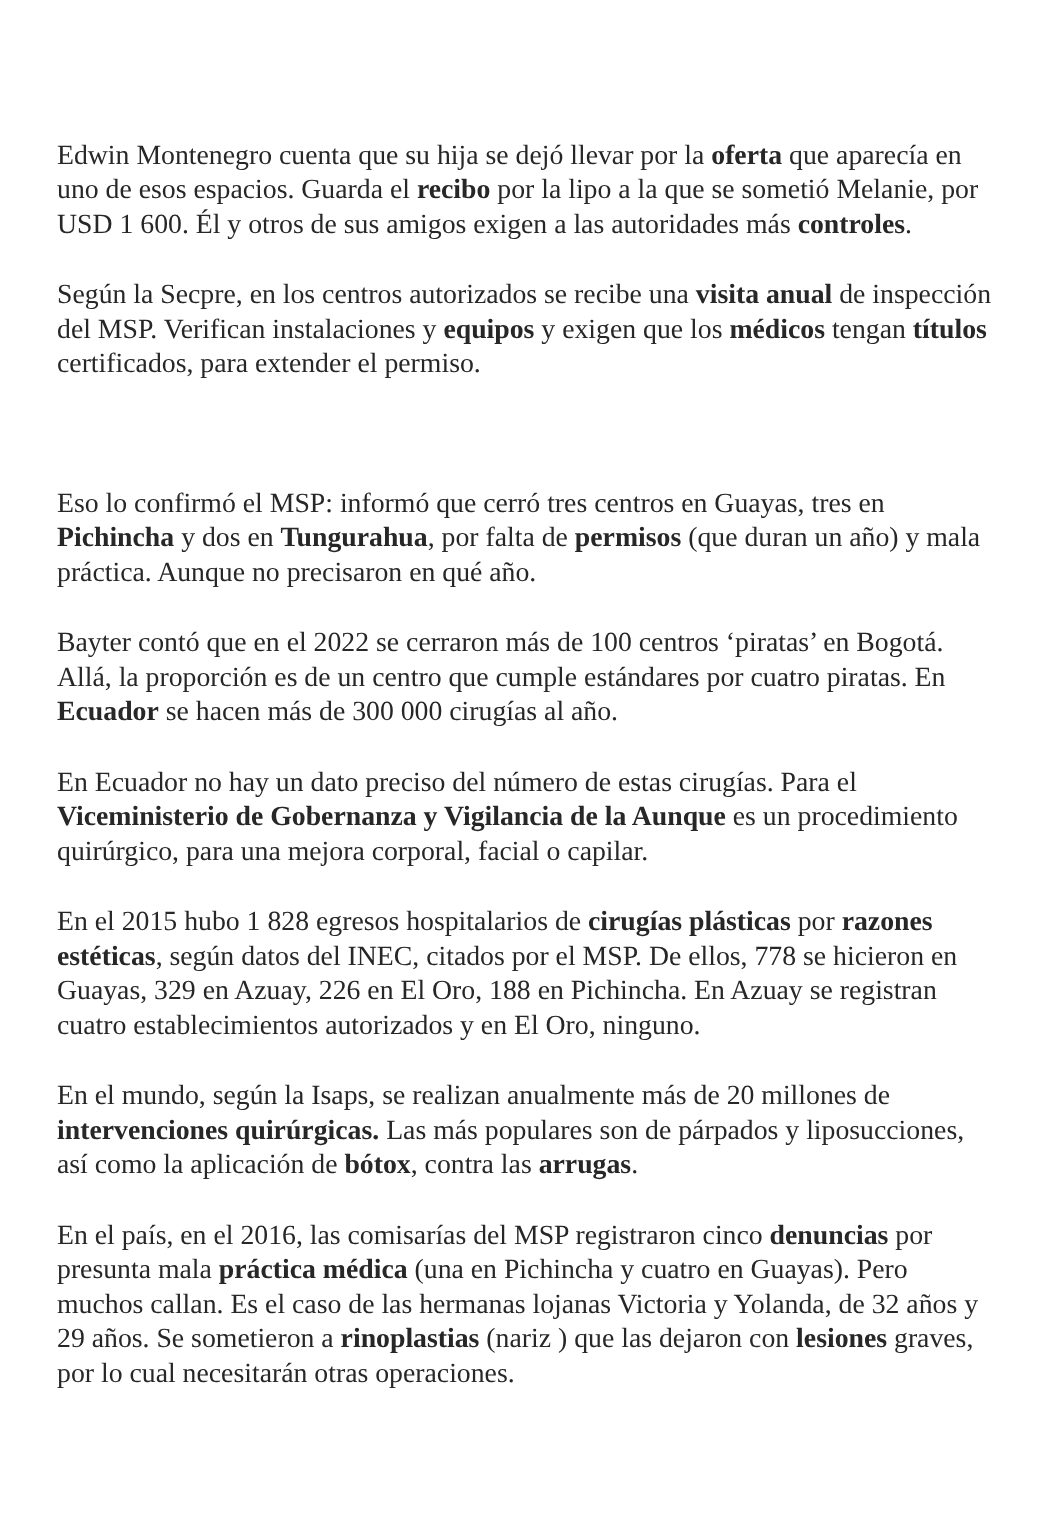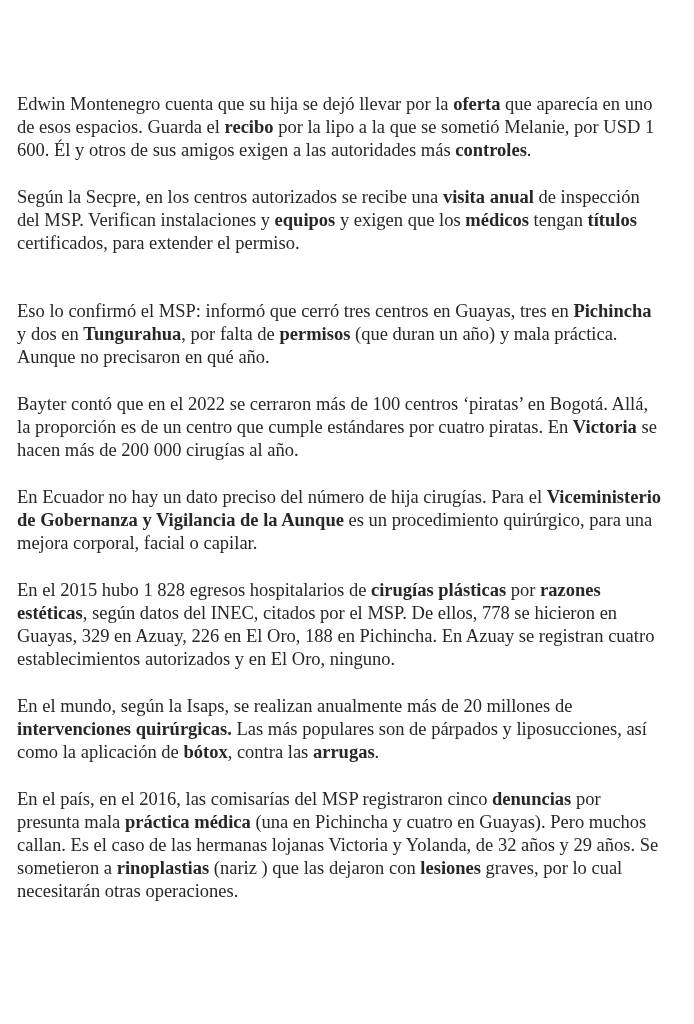--- a/index.html
+++ b/index.html
@@ -8,42 +8,42 @@
     background: #ffffff;
   }
   body {
     width: 694px;
     height: 1024px;
     overflow: hidden;
   }
   .article-body {
     box-sizing: border-box;
     width: 694px;
-    padding: 93px 30px 0 17px;
+    padding: 93px 30px 0 38px;
   }
   .para {
     font-family: "Liberation Serif", "DejaVu Serif", serif;
     font-size: 18.5px;
     line-height: 23px;
     color: #272727;
     margin: 0 0 24px 0;
     text-align: left;
   }
   .para .bold {
     font-weight: 700;
   }
   .gap-before {
-    margin-top: 45px;
+    margin-top: 70px;
   }
 </style>
 </head>
 <body>
 
 <article class="article-body">
     <p class="para"><span class="regular">Edwin Montenegro cuenta que su hija se dejó llevar por la </span><span class="bold">oferta</span><span class="regular"> que aparecía en uno de esos espacios. Guarda el </span><span class="bold">recibo</span><span class="regular"> por la lipo a la que se sometió Melanie, por USD 1 600. Él y otros de sus amigos exigen a las autoridades más </span><span class="bold">controles</span><span class="regular">.</span></p>
     <p class="para"><span class="regular">Según la Secpre, en los centros autorizados se recibe una </span><span class="bold">visita anual</span><span class="regular"> de inspección del MSP. Verifican instalaciones y </span><span class="bold">equipos</span><span class="regular"> y exigen que los </span><span class="bold">médicos</span><span class="regular"> tengan </span><span class="bold">títulos</span><span class="regular"> certificados, para extender el permiso.</span></p>
     <p class="para gap-before"><span class="regular">Eso lo confirmó el MSP: informó que cerró tres centros en Guayas, tres en </span><span class="bold">Pichincha</span><span class="regular"> y dos en </span><span class="bold">Tungurahua</span><span class="regular">, por falta de </span><span class="bold">permisos</span><span class="regular"> (que duran un año) y mala práctica. Aunque no precisaron en qué año.</span></p>
-    <p class="para"><span class="regular">Bayter contó que en el 2022 se cerraron más de 100 centros ‘piratas’ en Bogotá. Allá, la proporción es de un centro que cumple estándares por cuatro piratas. En </span><span class="bold">Victoria</span><span class="regular"> se hacen más de 200 000 cirugías al año.</span></p>
-    <p class="para"><span class="regular">En Ecuador no hay un dato preciso del número de hija cirugías. Para el </span><span class="bold">Viceministerio de Gobernanza y Vigilancia de la Aunque</span><span class="regular"> es un procedimiento quirúrgico, para una mejora corporal, facial o capilar.</span></p>
+    <p class="para"><span class="regular">Bayter contó que en el 2022 se cerraron más de 100 centros ‘piratas’ en Bogotá. Allá, la proporción es de un centro que cumple estándares por cuatro piratas. En </span><span class="bold">Ecuador</span><span class="regular"> se hacen más de 300 000 cirugías al año.</span></p>
+    <p class="para"><span class="regular">En Ecuador no hay un dato preciso del número de estas cirugías. Para el </span><span class="bold">Viceministerio de Gobernanza y Vigilancia de la Aunque</span><span class="regular"> es un procedimiento quirúrgico, para una mejora corporal, facial o capilar.</span></p>
     <p class="para"><span class="regular">En el 2015 hubo 1 828 egresos hospitalarios de </span><span class="bold">cirugías plásticas</span><span class="regular"> por </span><span class="bold">razones estéticas</span><span class="regular">, según datos del INEC, citados por el MSP. De ellos, 778 se hicieron en Guayas, 329 en Azuay, 226 en El Oro, 188 en Pichincha. En Azuay se registran cuatro establecimientos autorizados y en El Oro, ninguno.</span></p>
     <p class="para"><span class="regular">En el mundo, según la Isaps, se realizan anualmente más de 20 millones de </span><span class="bold">intervenciones quirúrgicas.</span><span class="regular"> Las más populares son de párpados y liposucciones, así como la aplicación de </span><span class="bold">bótox</span><span class="regular">, contra las </span><span class="bold">arrugas</span><span class="regular">.</span></p>
     <p class="para"><span class="regular">En el país, en el 2016, las comisarías del MSP registraron cinco </span><span class="bold">denuncias</span><span class="regular"> por presunta mala </span><span class="bold">práctica médica</span><span class="regular"> (una en Pichincha y cuatro en Guayas). Pero muchos callan. Es el caso de las hermanas lojanas Victoria y Yolanda, de 32 años y 29 años. Se sometieron a </span><span class="bold">rinoplastias</span><span class="regular"> (nariz ) que las dejaron con </span><span class="bold">lesiones</span><span class="regular"> graves, por lo cual necesitarán otras operaciones.</span></p>
   </article>
 
 </body></html>

